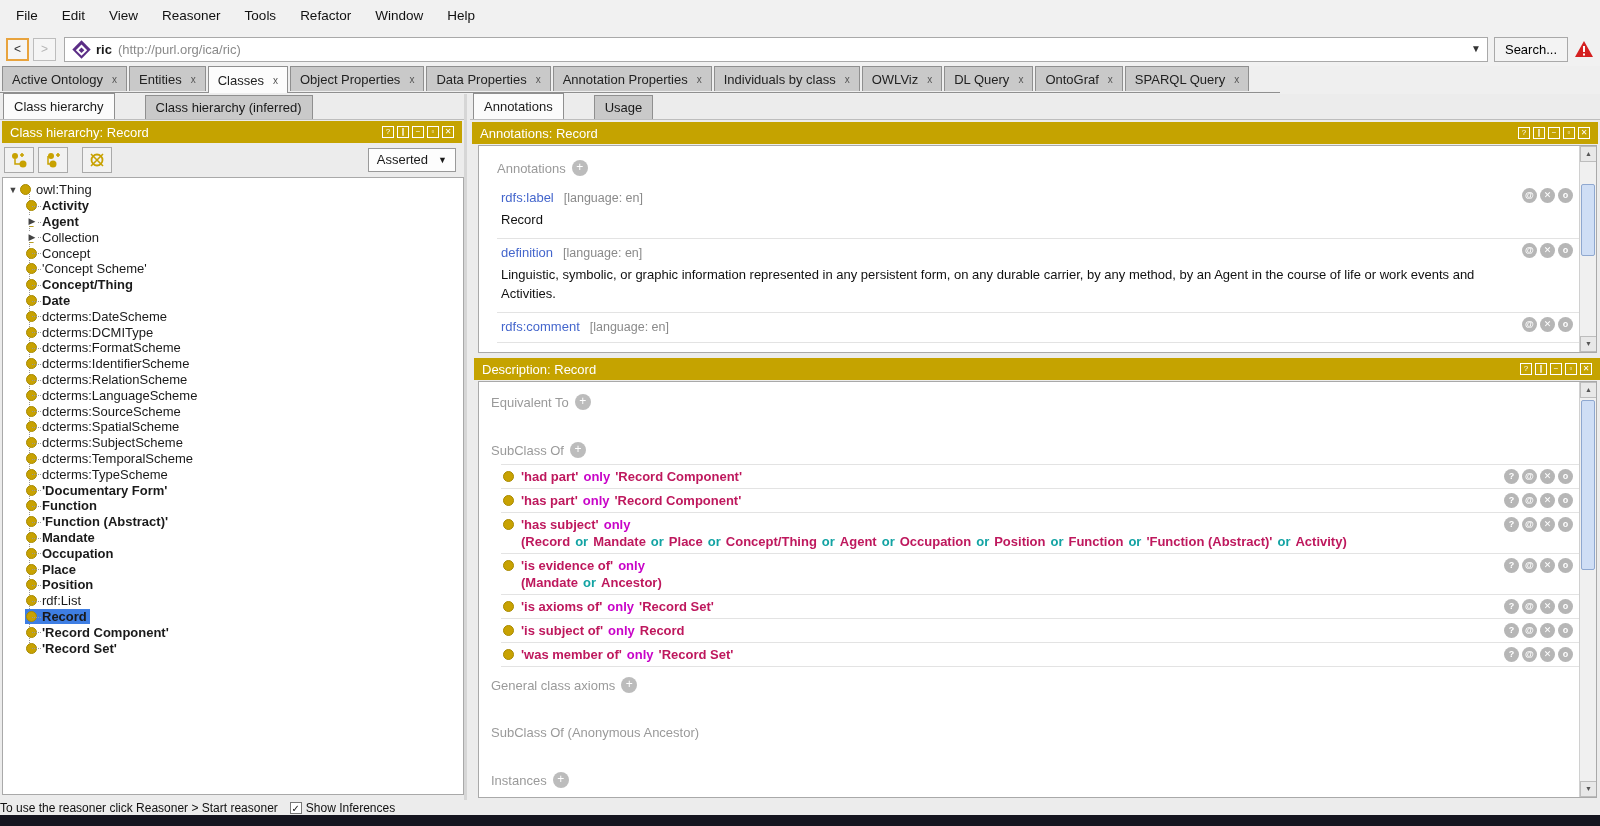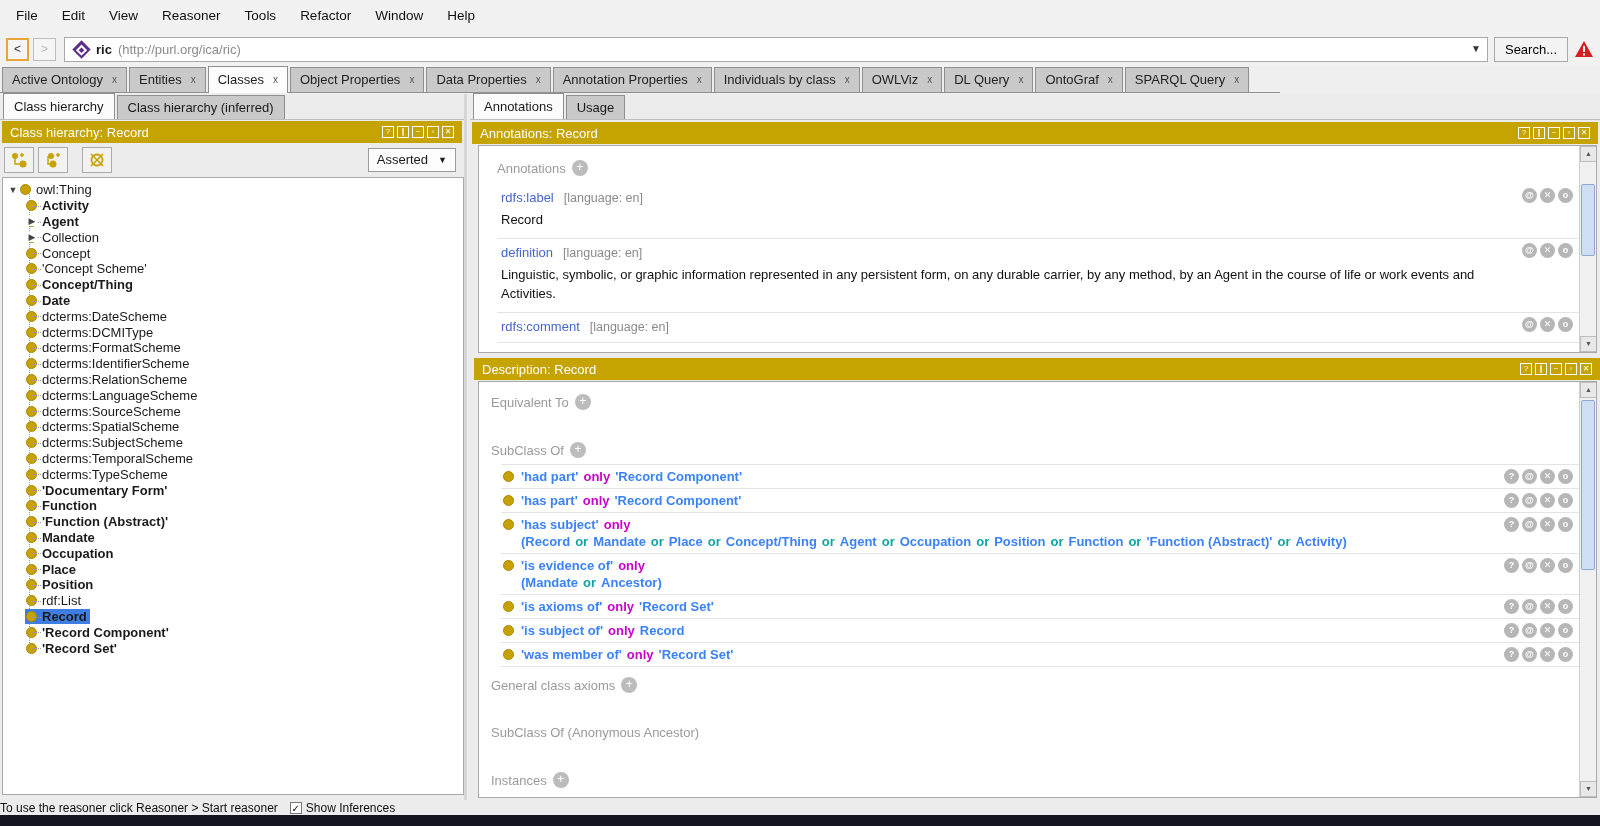--- a/index.html
+++ b/index.html
@@ -17,31 +17,31 @@
   .uri-combo { flex:1; height:25px; background:#fff; border:1px solid #a9a9a9; display:flex; align-items:center; padding:0 6px; margin:0 4px; position:relative; }
   .onto-icon { width:13px; height:13px; background:#5b2d86; transform:rotate(45deg); display:inline-block; margin:0 8px 0 4px; position:relative; }
   .onto-icon::before { content:""; position:absolute; left:2.5px; top:2.5px; width:8px; height:8px; background:#fff; }
   .onto-icon::after { content:""; position:absolute; left:4.5px; top:4.5px; width:4px; height:4px; background:#5b2d86; }
   .uri-name { font-weight:bold; margin-right:6px; }
   .uri-rest { color:#8a8a8a; }
   .combo-arrow { position:absolute; right:6px; top:5px; font-size:10px; color:#333; }
   .search-btn { height:25px; border:1px solid #a9a9a9; background:#f3f3f3; padding:0 10px; font-size:13px; margin:0 6px 0 2px; }
   .warn-tri { width:20px; height:18px; position:relative; display:inline-block; }
 
-  .tabrow { position:absolute; left:0; top:66px; width:1280px; height:27px; background:#efefef; border-bottom:1px solid #8f8f8f; display:flex; align-items:center; padding-left:2px; }
+  .tabrow { position:absolute; left:0; top:66px; width:1280px; height:27px; background:#efefef; border-bottom:1px solid #8f8f8f; display:flex; align-items:flex-start; padding-left:2px; }
   .tab { height:25px; display:flex; align-items:center; background:#c9c9c9; border:1px solid #8f8f8f; border-bottom:none; margin-right:2px; padding:0 9px; font-size:13px; color:#222; white-space:nowrap; }
   .tab .x { margin-left:9px; font-size:10px; color:#555; }
   .tab.active { background:#fcfcfc; height:27px; position:relative; z-index:2; }
 
   
   .main { position:absolute; left:0; top:94px; width:1600px; height:706px; background:#ececec; }
   .lpanel { position:absolute; left:0; top:0; width:467px; height:706px; border-right:3px solid #d6d6d6; background:#ececec; }
   .rpanel { position:absolute; left:470px; top:0; width:1130px; height:706px; background:#ececec; }
 
-  .subtabs { height:26px; display:flex; align-items:flex-end; padding-left:3px; background:#ececec; border-bottom:1px solid #bdbdbd; }
+  .subtabs { height:26px; display:flex; align-items:flex-end; padding-left:3px; background:#ececec; border-bottom:1px solid #bdbdbd;gap:28px; }
   .subtab { height:24px; display:flex; align-items:center; padding:0 10px; background:#c9c9c9; border:1px solid #8f8f8f; border-bottom:none; margin-right:2px; font-size:13px; }
   .subtab.active { background:#fbfbfb; height:26px; position:relative; z-index:2; }
 
   .gold-bar { height:22px; background:#c5a300; color:#fff; display:flex; align-items:center; padding:0 8px; font-size:13px; margin:1px 2px 0 2px; }
   .gold-bar .title { flex:1; }
   .win-ico { width:12px; height:12px; border:1px solid #fff; margin-left:3px; font-size:8px; line-height:10px; text-align:center; color:#fff; }
 
   
   .ltoolbar { height:33px; display:flex; align-items:center; padding:0 4px; background:#ececec; }
   .tool-btn { width:30px; height:26px; border:1px solid #aaa; background:#f2f2f2; margin-right:4px; display:flex; align-items:center; justify-content:center; }
@@ -86,21 +86,21 @@
   .circ { width:15px; height:15px; border-radius:50%; background:#b6b6b6; color:#fff; font-size:9px; font-weight:bold; text-align:center; line-height:15px; margin-left:3px; }
 
   .desc-inner { position:absolute; left:0; top:0; right:17px; bottom:0; padding:12px 0 0 12px; }
   .desc-section { margin-bottom:10px; }
   .axiom-rows { margin:6px 0 2px 10px; border-top:1px solid #e3e3e3; }
   .axiom-row { position:relative; border-bottom:1px solid #e3e3e3; padding:3px 80px 3px 2px; }
   .axiom-line { display:flex; align-items:center; line-height:17px; }
   .axiom-line .bullet { width:11px; height:11px; border-radius:50%; background:#c8a202; border:1px solid #a88a00; margin-right:7px; flex:none; }
   .axiom-line.cont { padding-left:18px; }
   .tok { margin-right:5px; white-space:nowrap; font-weight:bold; }
-  .tok.e { color:#3b82f6; }
+  .tok.e { color:#be185d; }
   .tok.only { color:#c804c8; }
   .tok.or { color:#12a3a3; }
   .gap-v { height:22px; }
 
   
   .statusbar { position:absolute; left:0; top:800px; width:1600px; height:15px; background:#ececec; display:flex; align-items:center; justify-content:flex-start; font-size:12px; color:#111; padding-right:4px; }
   .cbx { width:12px; height:12px; border:1px solid #777; background:#fff; margin:0 4px 0 12px; font-size:10px; line-height:11px; text-align:center; color:#111; }
   .darkstrip { position:absolute; left:0; top:815px; width:1600px; height:11px; background:#15151f; }
 
   svg { display:block; }

